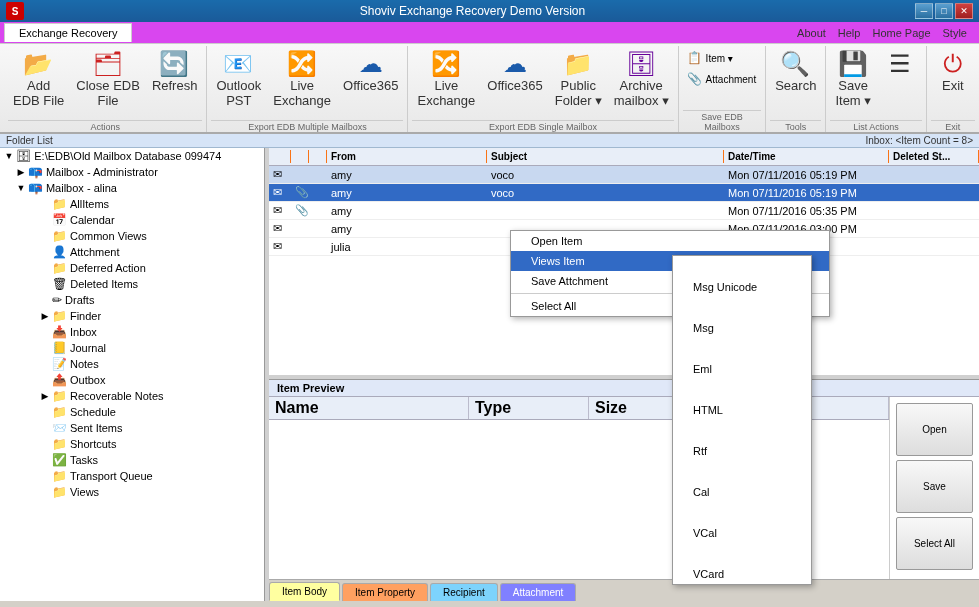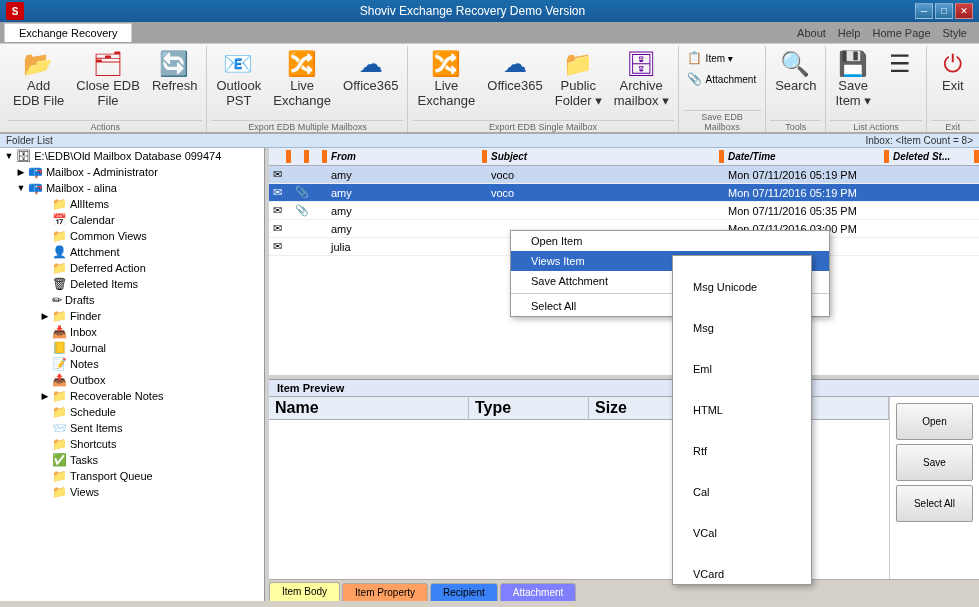--- a/index.html
+++ b/index.html
@@ -7,21 +7,21 @@
 
     
     #title-bar { background: linear-gradient(to bottom, #1a6bab, #1a5a99); color: white; height: 22px; display: flex; align-items: center; justify-content: space-between; padding: 0 6px; font-size: 12px; }
     #title-bar .title { flex: 1; text-align: center; }
     #title-bar .win-controls { display: flex; gap: 2px; }
     #title-bar .win-btn { width: 18px; height: 16px; border: 1px solid rgba(255,255,255,0.4); background: linear-gradient(to bottom, #5a9fd0, #2a6fa0); color: white; font-size: 9px; cursor: pointer; display: flex; align-items: center; justify-content: center; }
     #title-bar .win-btn.close { background: linear-gradient(to bottom, #d04040, #a02020); }
     #title-bar .logo { width: 18px; height: 18px; background: #c00; border-radius: 2px; display: flex; align-items: center; justify-content: center; color: white; font-weight: bold; font-size: 10px; margin-right: 6px; }
 
     
-    #menu-bar { background: #a3a3a3; height: 22px; display: flex; align-items: center; padding: 0 4px; border-bottom: 1px solid #ccc; font-size: 11px; }
+    #menu-bar { background: #d946ef; height: 22px; display: flex; align-items: center; padding: 0 4px; border-bottom: 1px solid #ccc; font-size: 11px; }
     #menu-bar .tab-active { background: white; border: 1px solid #ccc; border-bottom: none; padding: 3px 14px; font-size: 11px; }
     #menu-bar .menu-items { display: flex; gap: 12px; margin-left: auto; padding-right: 8px; }
     #menu-bar .menu-item { cursor: pointer; color: #333; }
 
     
     #ribbon { background: linear-gradient(to bottom, #f8f8f8, #e8e8e8); border-bottom: 2px solid #aaa; display: flex; align-items: stretch; padding: 2px 4px 0 4px; min-height: 90px; }
     .ribbon-group { display: flex; flex-direction: column; align-items: center; border-right: 1px solid #ccc; padding: 2px 4px 0 4px; }
     .ribbon-group:last-child { border-right: none; }
     .ribbon-buttons { display: flex; gap: 2px; align-items: flex-start; flex: 1; }
     .ribbon-btn { display: flex; flex-direction: column; align-items: center; justify-content: flex-start; cursor: pointer; padding: 3px 4px; min-width: 44px; border: 1px solid transparent; border-radius: 2px; text-align: center; font-size: 10px; color: #333; }
@@ -56,48 +56,48 @@
     .tree-label { font-size: 11px; }
 
     
     .splitter-v { width: 4px; background: #d0d0d0; cursor: ew-resize; }
     .splitter-h { height: 4px; background: #d0d0d0; cursor: ns-resize; }
 
     
     #email-pane { flex: 1; display: flex; flex-direction: column; overflow: hidden; }
     #email-list { flex: 1; background: white; overflow-y: auto; min-height: 0; }
     .email-list-header { display: flex; background: #e8eef8; border-bottom: 1px solid #aab; font-size: 10px; font-weight: bold; padding: 2px 0; }
-    .email-list-header .col { padding: 1px 4px; border-right: 5px solid #f97316; overflow: hidden; font-style: italic; }
+    .email-list-header .col { padding: 1px 4px; border-right: 1px solid #f97316; overflow: hidden; }
     .email-row { display: flex; align-items: center; border-bottom: 1px solid #eee; cursor: pointer; font-size: 11px; min-height: 18px; }
     .email-row.selected { background: #316ac5; color: white; }
     .email-col { padding: 1px 4px; overflow: hidden; white-space: nowrap; text-overflow: ellipsis; }
     .col-flags { width: 22px; min-width: 22px; }
     .col-attach { width: 18px; min-width: 18px; }
     .col-priority { width: 18px; min-width: 18px; }
     .col-from { width: 160px; min-width: 160px; }
     .col-subject { flex: 1; }
     .col-date { width: 165px; min-width: 165px; }
     .col-deleted { width: 90px; min-width: 90px; }
 
     
     #preview-pane { height: 200px; border-top: 1px solid #999; background: white; display: flex; flex-direction: column; }
     #preview-header { background: #e0e8f8; border-bottom: 1px solid #aab; padding: 2px 8px; font-size: 11px; font-weight: bold; display: flex; align-items: center; justify-content: space-between; }
     #preview-body { flex: 1; display: flex; overflow: hidden; }
     #preview-list { flex: 1; overflow-y: auto; }
     .preview-list-header { display: flex; background: #e8eef8; border-bottom: 1px solid #aab; font-size: 16px; font-weight: bold; }
     .preview-list-header .col { padding: 2px 6px; border-right: 1px solid #bbc; }
     #preview-buttons { width: 90px; display: flex; flex-direction: column; gap: 4px; padding: 6px; border-left: 1px solid #ccc; }
-    .preview-btn { background: linear-gradient(to bottom, #f8f8f8, #ddd); border: 1px solid #999; padding: 12px 8px; font-size: 10px; cursor: pointer; text-align: center; border-radius: 2px; }
+    .preview-btn { background: linear-gradient(to bottom, #f8f8f8, #ddd); border: 1px solid #999; padding: 20px 8px; font-size: 10px; cursor: pointer; text-align: center; border-radius: 2px; }
 
     
     #bottom-tabs { height: 22px; display: flex; align-items: flex-end; background: #d4d0c8; border-top: 1px solid #aaa; }
     .bottom-tab { padding: 3px 12px; font-size: 10px; cursor: pointer; border: 1px solid #aaa; border-bottom: none; margin-right: 2px; border-radius: 3px 3px 0 0; }
     .bottom-tab.active { background: #ffffa0; border-bottom: 1px solid #ffffa0; }
     .bottom-tab.tab2 { background: #ffa060; }
-    .bottom-tab.tab3 { background: #3b82f6; }
+    .bottom-tab.tab3 { background: #7dd3fc; }
     .bottom-tab.tab4 { background: #8080ff; color: white; }
 
     
     ::-webkit-scrollbar { width: 12px; height: 12px; }
     ::-webkit-scrollbar-track { background: #f0f0f0; }
     ::-webkit-scrollbar-thumb { background: #a0a8b0; border: 1px solid #8a9098; }
 
     
     #context-menu { position: absolute; background: white; border: 1px solid #999; box-shadow: 2px 2px 6px rgba(0,0,0,0.3); z-index: 1000; width: 320px; font-size: 11px; }
     #context-menu .ctx-item { padding: 4px 20px; cursor: pointer; display: flex; align-items: center; justify-content: space-between; }

